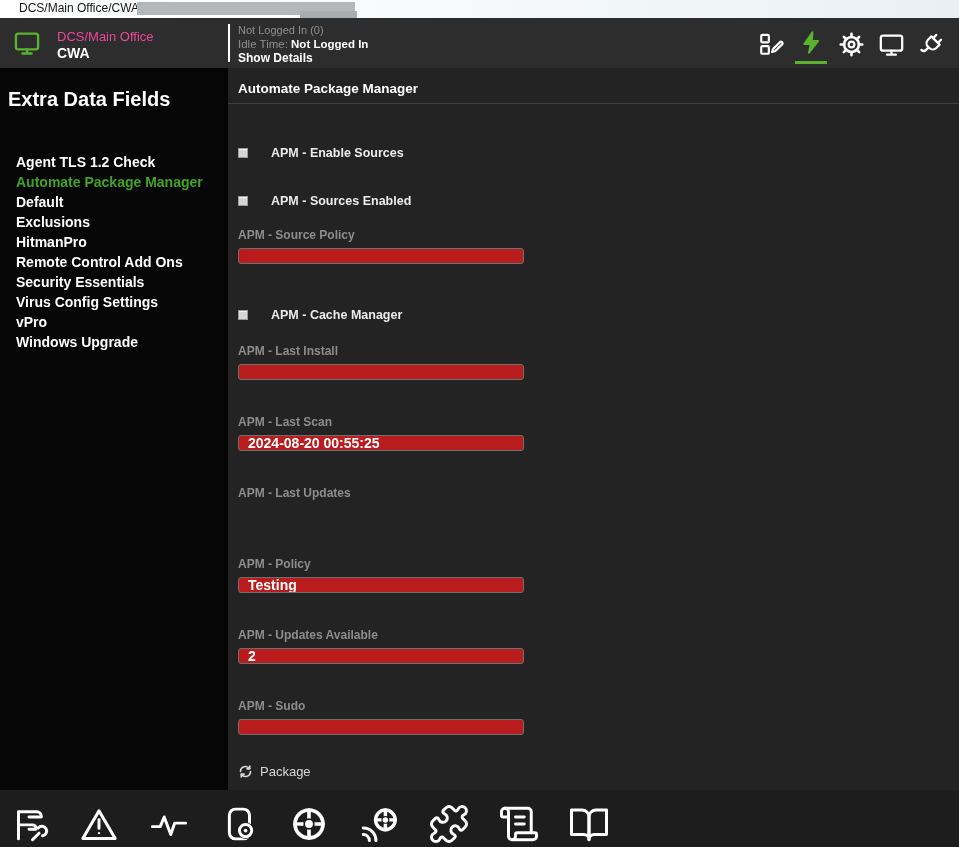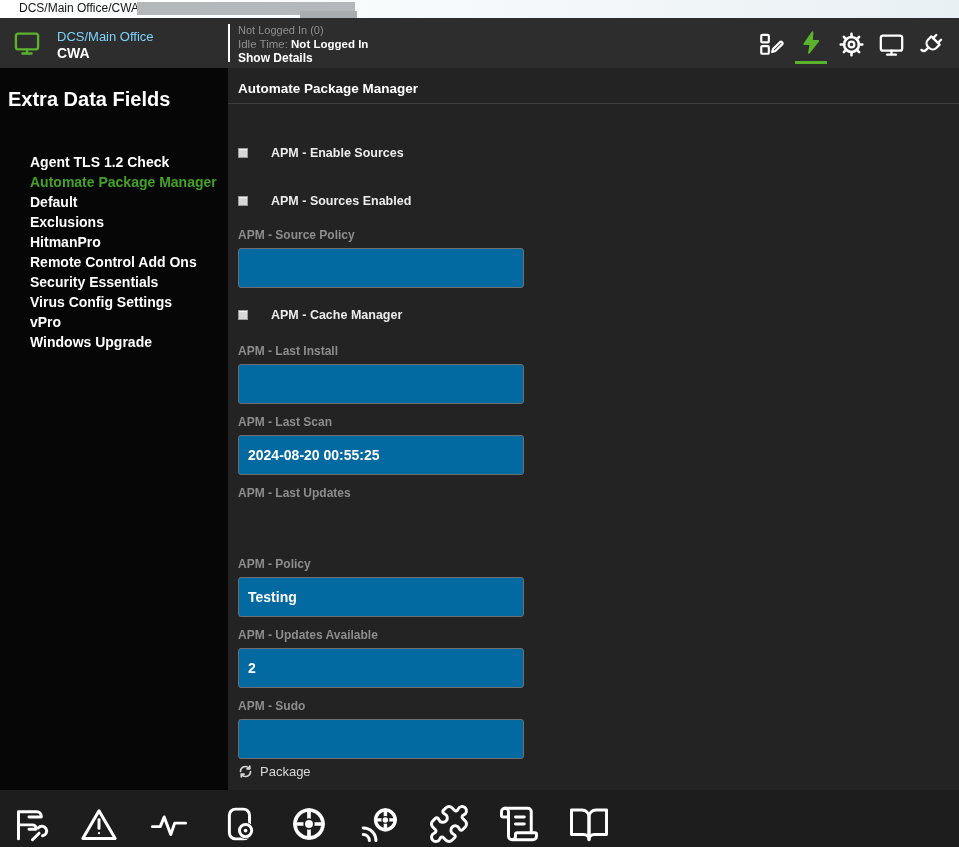--- a/index.html
+++ b/index.html
@@ -9,54 +9,54 @@
   
   #titlebar{position:absolute;left:0;top:0;width:959px;height:18px;
     background:linear-gradient(90deg,#ffffff 0%,#f7fafc 45%,#e9f0f3 100%);}
   #titlebar .tb-text{position:absolute;left:19px;top:1px;font-size:12px;color:#141414;white-space:nowrap;}
   .redact{position:absolute;background:#b4b8ba;}
   .redact.r1{left:137px;top:2px;width:218px;height:13px;}
   .redact.r2{left:300px;top:11px;width:57px;height:7px;background:#a9adaf;}
 
   
   #header{position:absolute;left:0;top:18px;width:959px;height:50px;background:#2d2d2d;}
-  #header .loc{position:absolute;left:57px;top:11px;font-size:13px;color:#7dd3fc;}
+  #header .loc{position:absolute;left:57px;top:11px;font-size:13px;color:#ec4899;}
   #header .name{position:absolute;left:57px;top:27px;font-size:14px;font-weight:bold;color:#fff;}
   #header .hmon{position:absolute;left:13px;top:11px;color:var(--accent-green,#5bb32d);}
   #header .vdiv{position:absolute;left:228px;top:6px;width:2px;height:38px;background:#ffffff;}
   #status{position:absolute;left:238px;top:5px;line-height:14px;}
   #status .s1{font-size:11px;color:#8f8f8f;}
   #status .s2{font-size:11.5px;color:#8f8f8f;}
   #status .s2 b{color:#fff;}
   #status .s3{font-size:12px;font-weight:bold;color:#fff;cursor:pointer;}
   #hicons{position:absolute;right:12px;top:6px;display:flex;gap:8px;align-items:flex-start;}
   .hicon{width:32px;height:40px;display:flex;align-items:center;justify-content:center;color:#fff;cursor:pointer;}
   .hicon.active{border-bottom:3px solid var(--accent-green,#5bb32d);height:37px;}
   .hicon.green{color:var(--accent-green,#5bb32d);}
 
   
   #sidebar{position:absolute;left:0;top:68px;width:228px;height:722px;background:#060606;}
   #sidebar .sb-title{position:absolute;left:8px;top:20px;font-size:20px;font-weight:bold;color:#fff;}
   #sidebar ul{position:absolute;left:0;top:84px;margin:0;padding:0;list-style:none;width:100%;}
   #sidebar li{height:20px;line-height:20px;padding-left:16px;font-size:14px;font-weight:bold;
-              color:#fff;cursor:pointer;white-space:nowrap;margin-left:14px;}
+              color:#fff;cursor:pointer;white-space:nowrap;}
   #sidebar li.active{color:var(--nav-active-green,#43a227);}
 
   
   #main{position:absolute;left:228px;top:68px;width:731px;height:722px;background:#232323;}
   #main .pane-title{position:absolute;left:10px;top:13px;font-size:13.5px;font-weight:bold;color:#fff;}
   #main .pane-div{position:absolute;left:0;top:35px;width:731px;border-top:1px solid #3e3e3e;}
   .grp{position:absolute;left:10px;}
   .cbrow{display:flex;align-items:center;gap:23px;margin-top:8px;}
   .cbrow input[type=checkbox]{appearance:none;-webkit-appearance:none;width:10px;height:10px;margin:0;
     background:#d6d6d6;border:1px solid #9a9a9a;box-shadow:inset 0 1px 1px rgba(255,255,255,.8);cursor:pointer;}
   .cbrow .cblabel{font-size:12.5px;font-weight:bold;color:#ececec;}
   .flabel{font-size:12px;font-weight:bold;color:#8d8d8d;display:block;}
-  .tinput{display:block;margin-top:6px;width:286px;height:40px;box-sizing:border-box;
-    background:#0369a1;border:1px solid #6f6f6f;border-radius:3px;color:#fff;
+  .tinput{display:block;margin-top:6px;width:286px;height:16px;box-sizing:border-box;
+    background:#b91c1c;border:1px solid #6f6f6f;border-radius:3px;color:#fff;
     font-family:"Liberation Sans",sans-serif;font-size:14px;font-weight:bold;padding:0 9px;outline:none;}
   #refresh{position:absolute;left:10px;top:696px;display:flex;align-items:center;gap:7px;
     color:#d8d8d8;font-size:13px;cursor:pointer;}
 
   
   #toolbar{position:absolute;left:0;top:790px;width:959px;height:57px;background:#1d1d1d;
     display:flex;align-items:flex-start;padding-left:8px;gap:28px;box-sizing:border-box;}
   .ticon{width:42px;height:46px;margin-top:11px;color:#fff;cursor:pointer;flex:0 0 auto;}
   svg{display:block;}
 </style>

